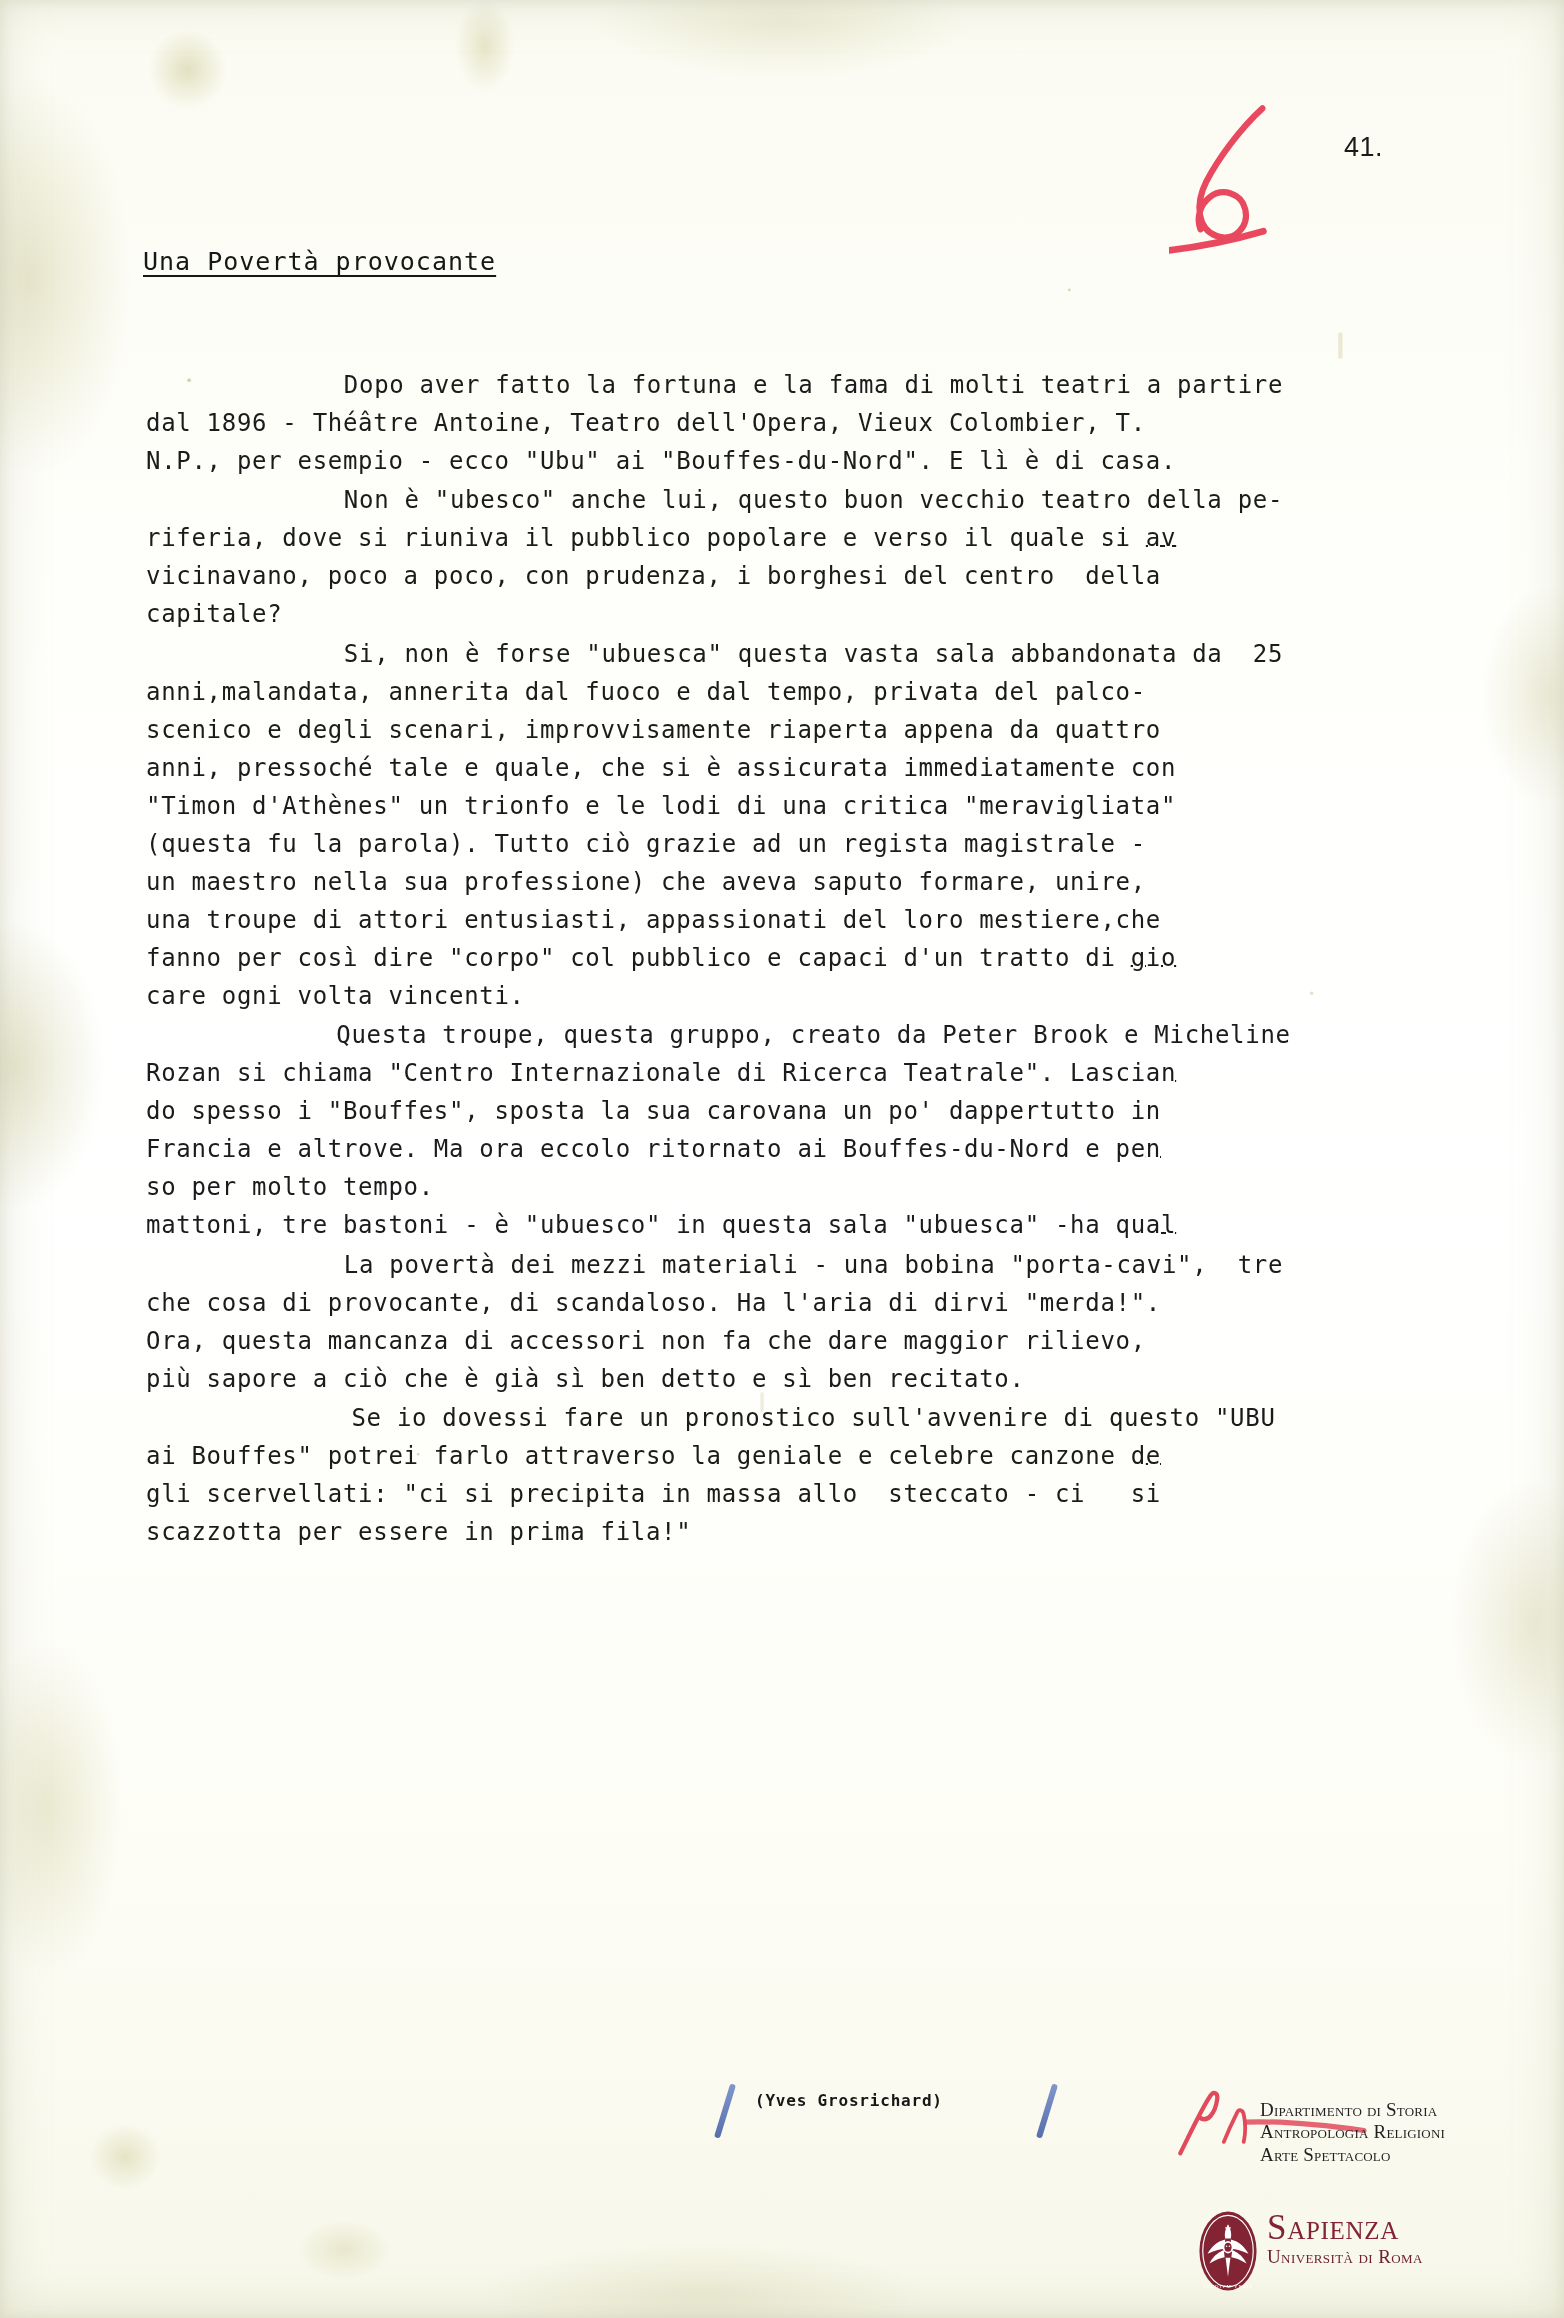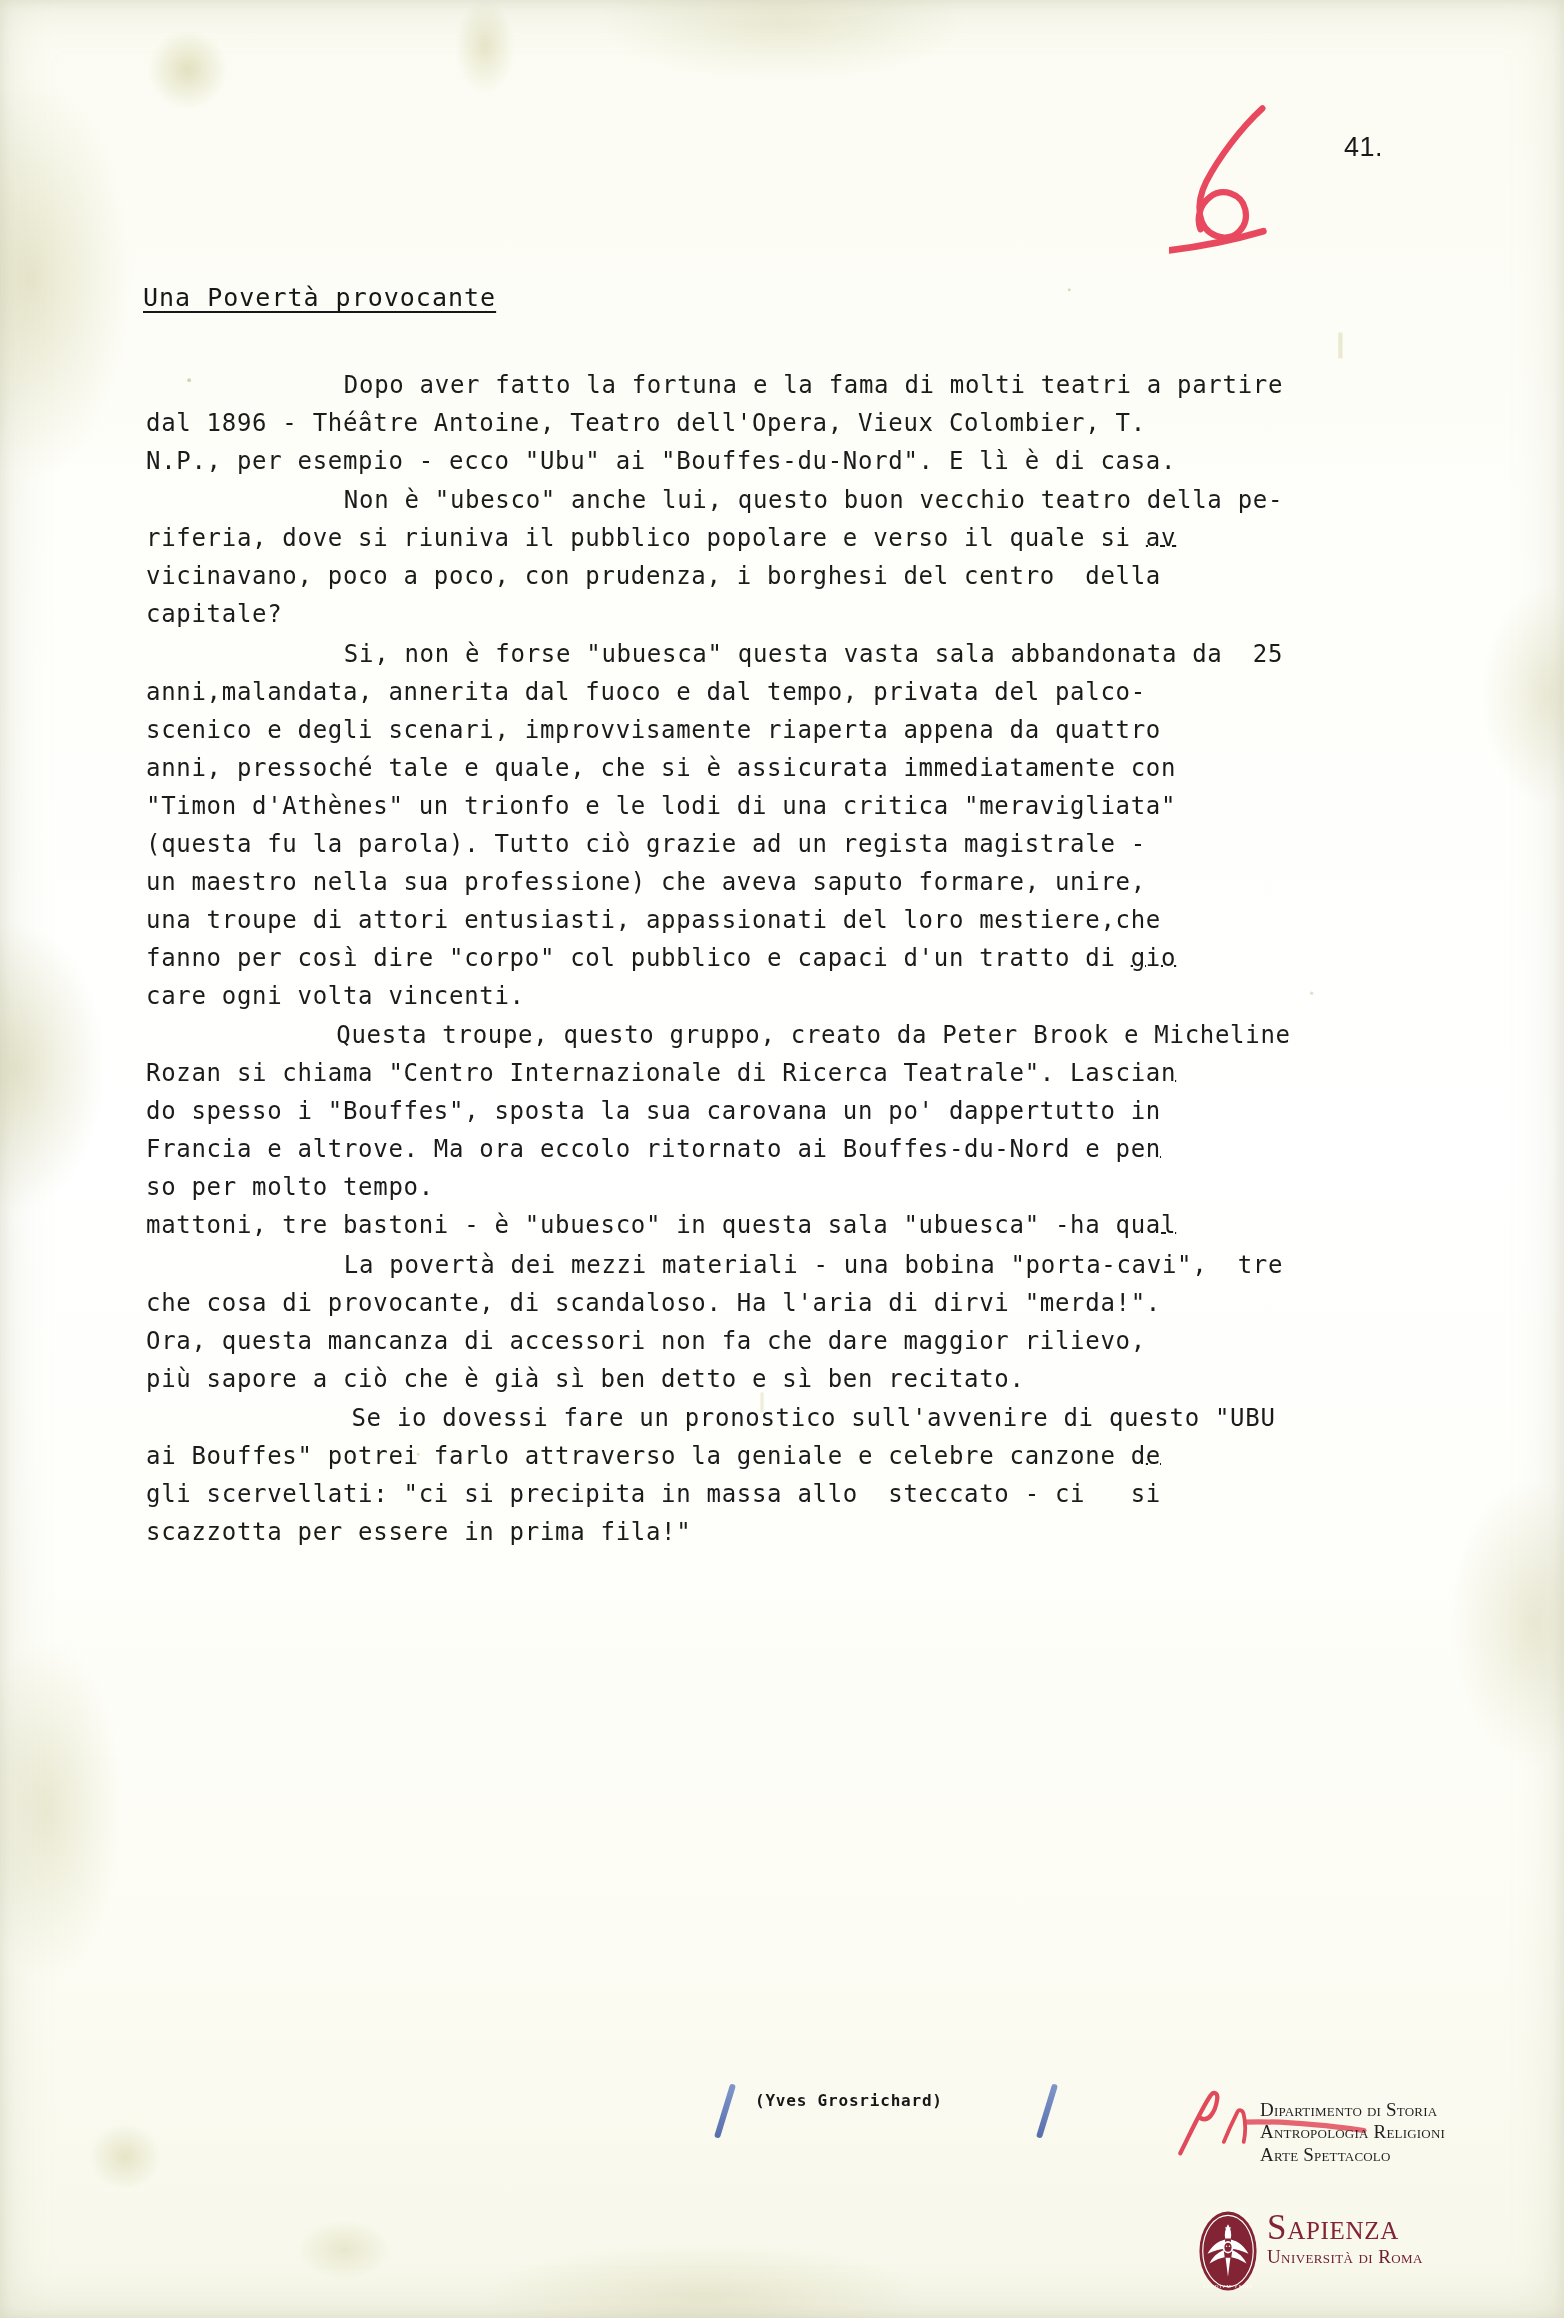--- a/index.html
+++ b/index.html
@@ -69,21 +69,20 @@
   .title {
     position: absolute;
     top: 247px;
     left: 143px;
     font-size: 25px;
     letter-spacing: 1px;
     text-decoration: underline;
     text-underline-offset: 5.2px;
     text-decoration-thickness: 1.9px;
     white-space: nowrap;
-    margin-top: 36px;
   }
   .body-block {
     position: absolute;
     top: 366px;
     left: 146px;
     width: 1279px;
   }
   .ln {
     font-size: 24px;
     line-height: 38px;
@@ -187,21 +186,21 @@
         <div class="ln indent gap"><span>Si, non è forse "ubuesca" questa vasta sala abbandonata da  25</span></div>
         <div class="ln"><span>anni,malandata, annerita dal fuoco e dal tempo, privata del palco-</span></div>
         <div class="ln"><span>scenico e degli scenari, improvvisamente riaperta appena da quattro</span></div>
         <div class="ln"><span>anni, pressoché tale e quale, che si è assicurata immediatamente con</span></div>
         <div class="ln"><span>"Timon d'Athènes" un trionfo e le lodi di una critica "meravigliata"</span></div>
         <div class="ln"><span>(questa fu la parola). Tutto ciò grazie ad un regista magistrale -</span></div>
         <div class="ln"><span>un maestro nella sua professione) che aveva saputo formare, unire,</span></div>
         <div class="ln"><span>una troupe di attori entusiasti, appassionati del loro mestiere,che</span></div>
         <div class="ln"><span>fanno per così dire "corpo" col pubblico e capaci d'un tratto di </span><span class="hy">gio</span></div>
         <div class="ln"><span>care ogni volta vincenti.</span></div>
-        <div class="ln indent gap"><span>Questa troupe, questo gruppo, creato da Peter Brook e Micheline</span></div>
+        <div class="ln indent gap"><span>Questa troupe, questa gruppo, creato da Peter Brook e Micheline</span></div>
         <div class="ln"><span>Rozan si chiama "Centro Internazionale di Ricerca Teatrale". Lascia</span><span class="hy">n</span></div>
         <div class="ln"><span>do spesso i "Bouffes", sposta la sua carovana un po' dappertutto in</span></div>
         <div class="ln"><span>Francia e altrove. Ma ora eccolo ritornato ai Bouffes-du-Nord e pe</span><span class="hy">n</span></div>
         <div class="ln"><span>so per molto tempo.</span></div>
         <div class="ln"><span>mattoni, tre bastoni - è "ubuesco" in questa sala "ubuesca" -ha qua</span><span class="hy">l</span></div>
         <div class="ln indent gap"><span>La povertà dei mezzi materiali - una bobina "porta-cavi",  tre</span></div>
         <div class="ln"><span>che cosa di provocante, di scandaloso. Ha l'aria di dirvi "merda!".</span></div>
         <div class="ln"><span>Ora, questa mancanza di accessori non fa che dare maggior rilievo,</span></div>
         <div class="ln"><span>più sapore a ciò che è già sì ben detto e sì ben recitato.</span></div>
         <div class="ln indent gap"><span>Se io dovessi fare un pronostico sull'avvenire di questo "UBU</span></div>

